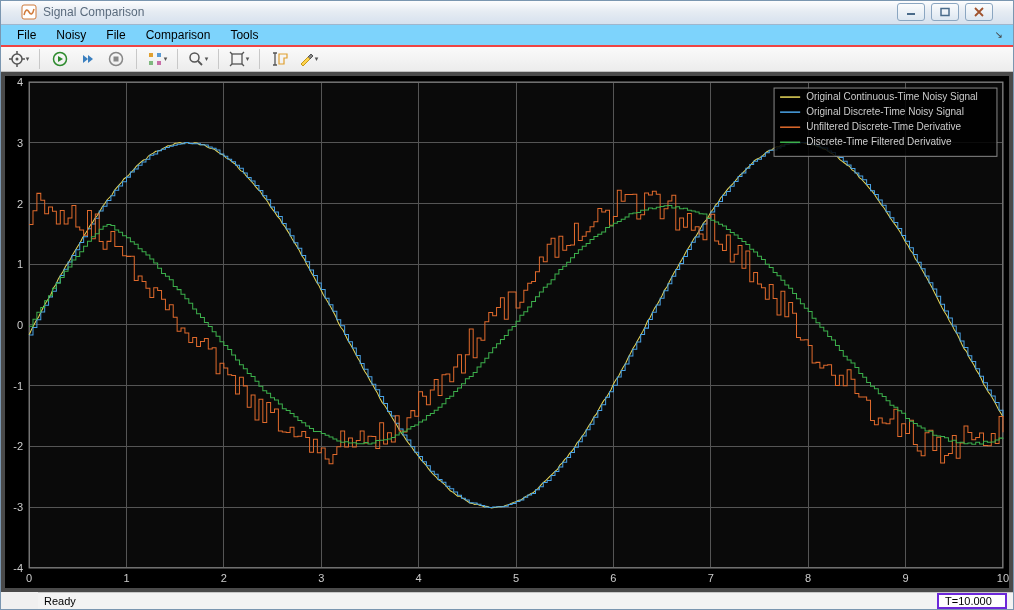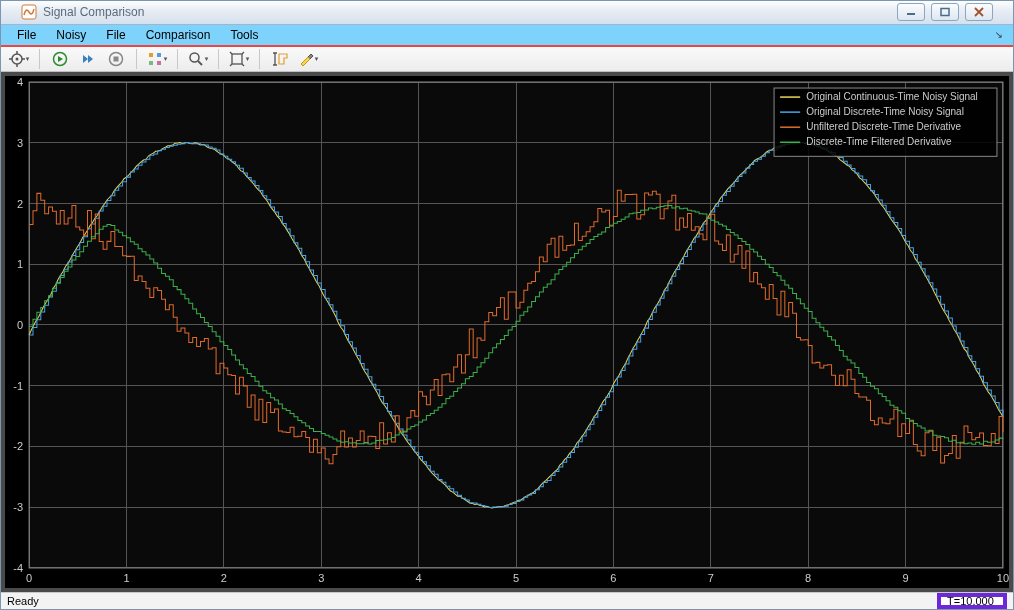--- a/index.html
+++ b/index.html
@@ -95,24 +95,25 @@
   .legend-text { fill: #ccc; font-size: 10px; font-family: Arial, sans-serif; }
   
   .statusbar {
     height: 20px;
     background: #f3f3f3;
     border-top: 1px solid #c9c9c9;
     display: flex;
     align-items: center;
     padding: 0 6px;
     font-size: 11px;
+    margin-left: 37px;
   }
   .statusbar .status-left { flex: 1; }
   .statusbar .status-right {
-    border: 4px solid #6d28d9;
+    border: 2px solid #6d28d9;
     padding: 0 6px;
     background: #fff;
     height: 16px;
     display: flex; align-items: center;
     min-width: 70px;
     justify-content: flex-start;
   }
 </style>
 </head>
 <body>

